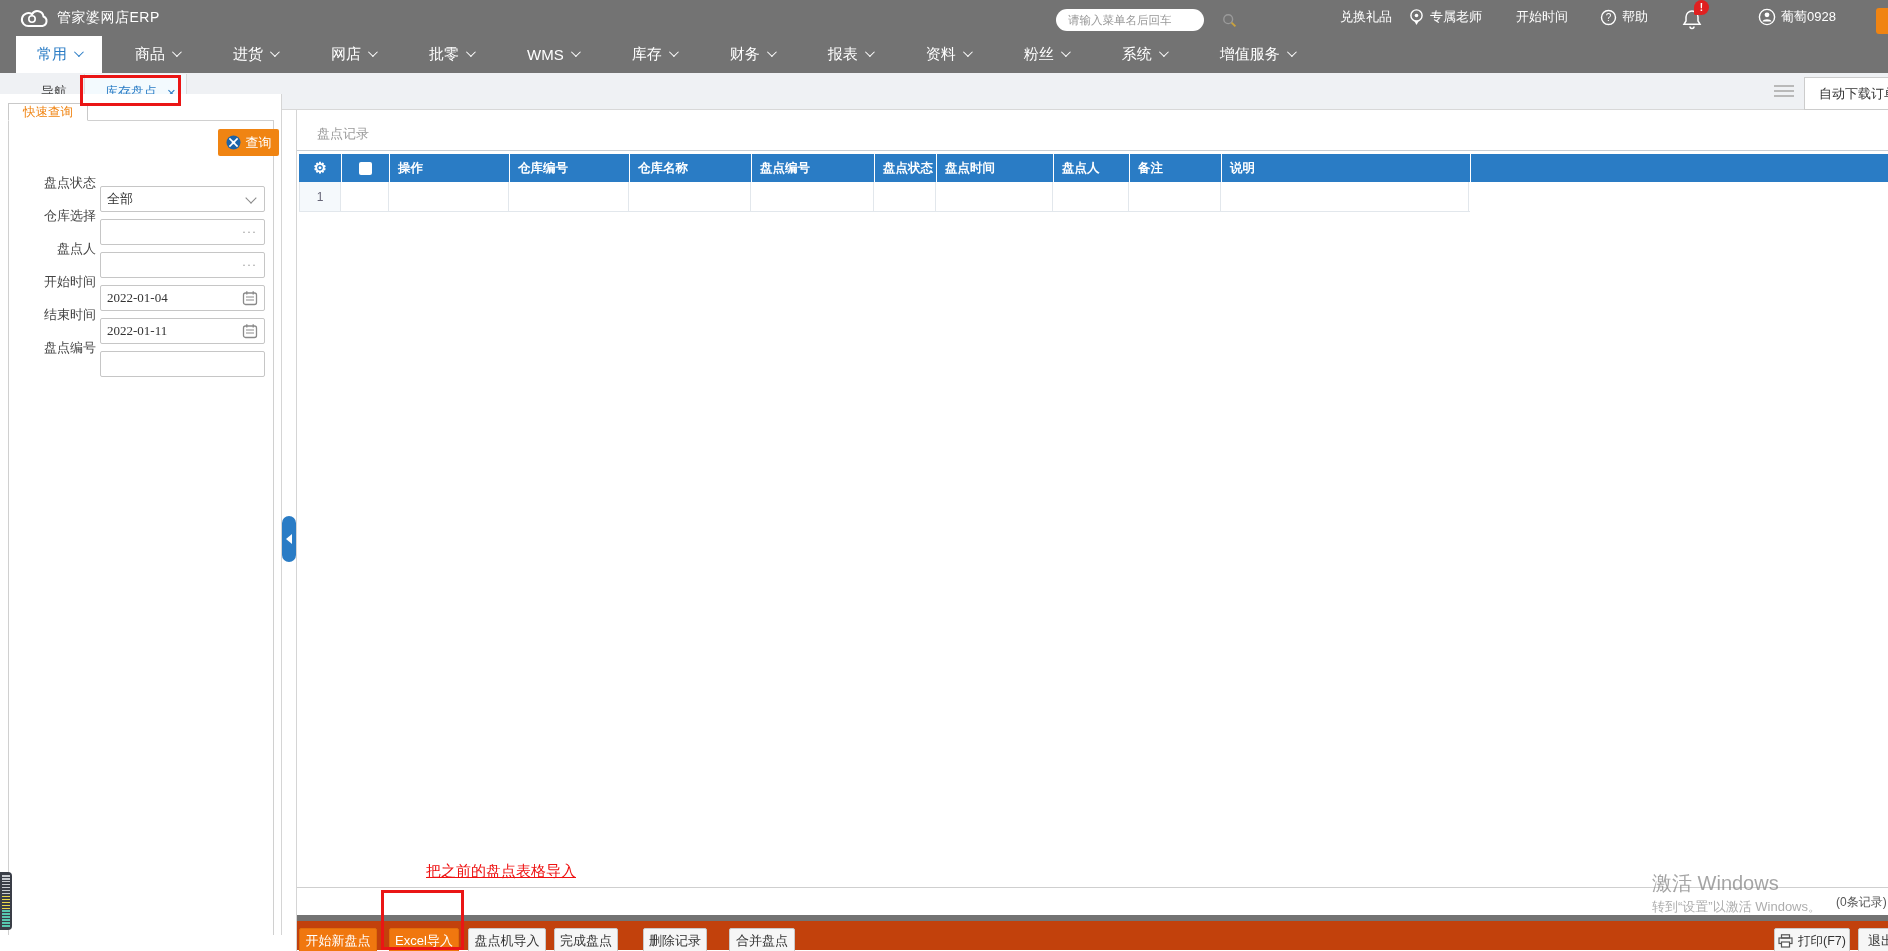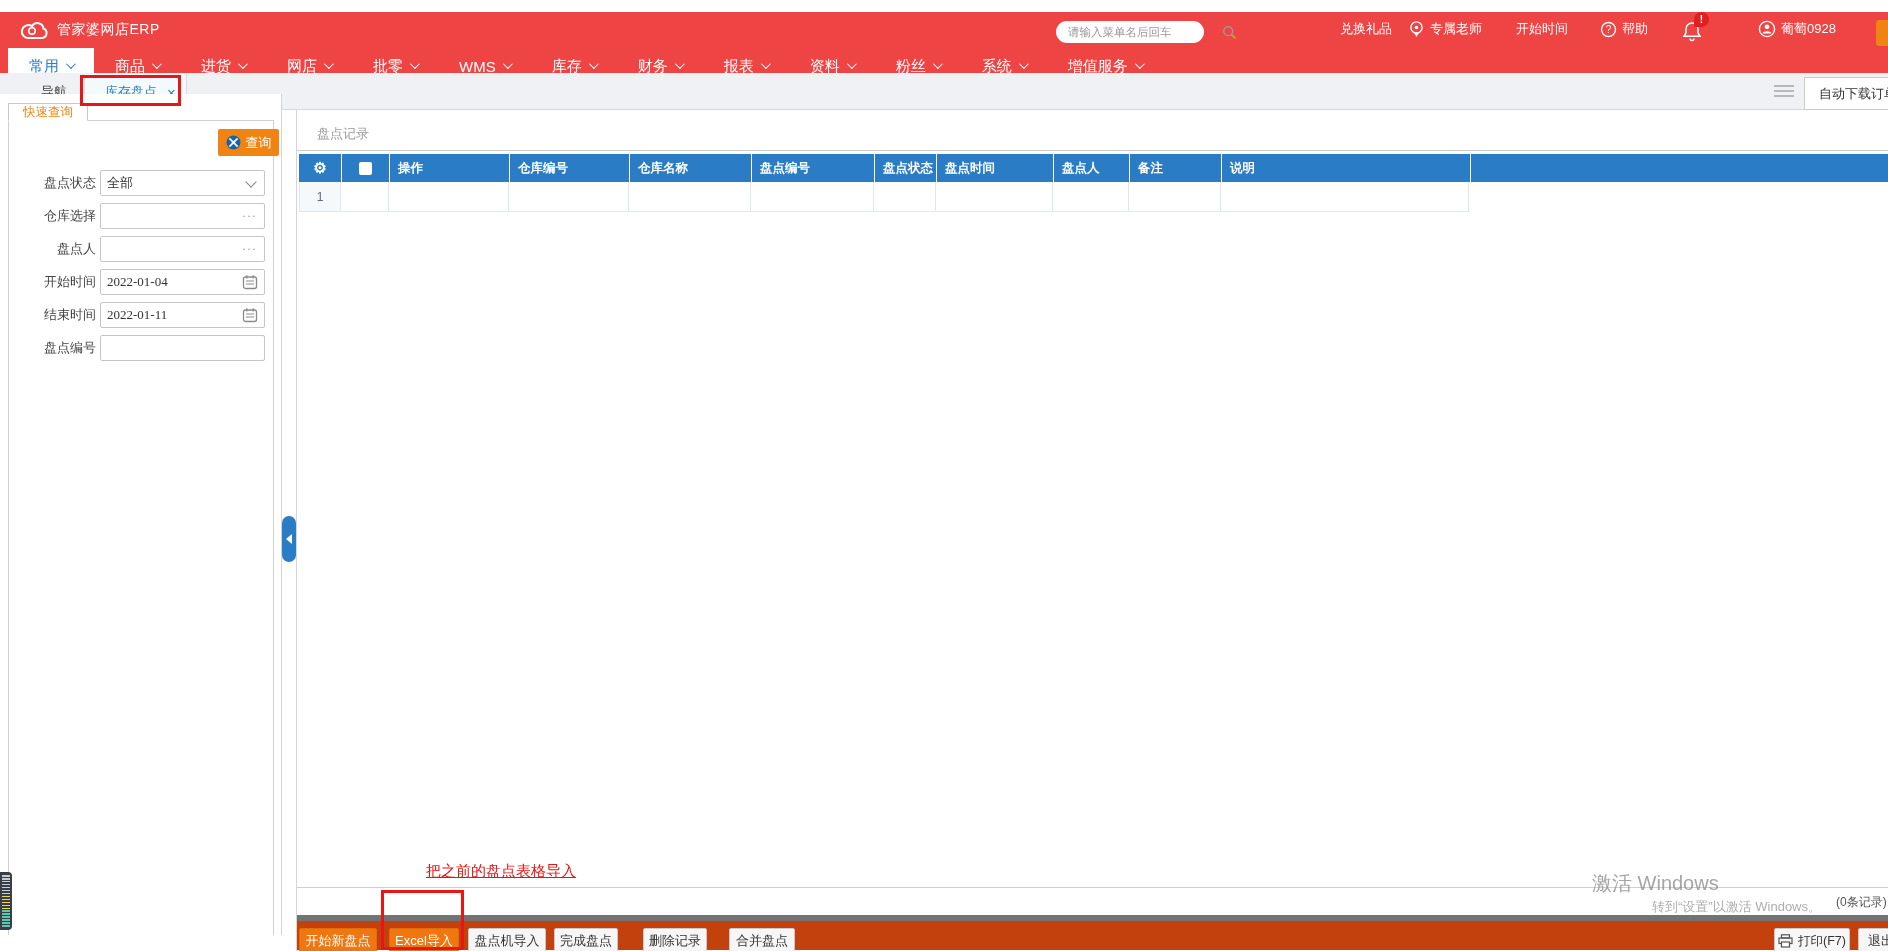--- a/index.html
+++ b/index.html
@@ -1,35 +1,35 @@
 <!DOCTYPE html>
 <html><head>
 <meta charset="utf-8">
 <style>
   * { margin:0; padding:0; box-sizing:border-box; }
   html,body { width:1888px; height:951px; overflow:hidden; }
   body { font-family:"Liberation Sans", sans-serif; background:#fff; }
   #app { position:relative; width:1888px; height:951px; overflow:hidden; background:#fff; }
 
   
-  .topbar { position:absolute; left:0; top:0; width:1888px; height:73px; background:#ef4444;margin-top:12px; }
+  .topbar { position:absolute; left:0; top:0; width:1888px; height:73px; background:#737373; }
   .logo { position:absolute; left:20px; top:7px; display:flex; align-items:center; gap:7px; color:#fff; }
   .logo-text { font-size:14px; letter-spacing:.5px; }
   .search-wrap { position:absolute; left:1056px; top:9px; width:148px; height:22px; background:#fff; border-radius:11px; display:flex; align-items:center; padding:0 6px 0 12px; }
   .search-wrap input { border:none; outline:none; flex:1; font-size:11.5px; color:#666; font-family:inherit; background:transparent; }
   .search-wrap input::placeholder { color:#999; }
   .toplink { position:absolute; top:0; height:34px; display:flex; align-items:center; gap:5px; color:#fff; font-size:13px; cursor:pointer; }
   .lk-gift { left:1340px; } .lk-teacher { left:1408px; } .lk-chat { left:1516px; } .lk-help { left:1600px; }
   .bell-wrap { position:absolute; left:1680px; top:7px; width:24px; height:24px; }
   .badge { position:absolute; left:1694px; top:0px; min-width:15px; height:15px; background:#e02020; color:#fff; font-size:10px; font-weight:bold; border-radius:8px 8px 8px 2px; display:flex; align-items:center; justify-content:center; }
   .user-wrap { left:1758px; }
   .corner-orange { position:absolute; right:0; top:8px; width:12px; height:26px; background:#f08412; border-radius:3px 0 0 3px; }
 
   
-  .menurow { position:absolute; left:8px; top:36px; width:1784px; height:37px; display:flex; }
+  .menurow { position:absolute; left:16px; top:36px; width:1784px; height:37px; display:flex;gap:12px; }
   .mitem { height:37px; padding:0 21px; display:flex; align-items:center; gap:7px; color:#fff; font-size:15px; cursor:pointer; }
   .mitem.active { background:#fff; color:#2a7cc5; }
   .chev { width:7px; height:7px; border-right:1.7px solid currentColor; border-bottom:1.7px solid currentColor; transform:rotate(45deg) translateY(-2px); margin-top:-3px; }
 
   
   .tabrow { position:absolute; left:0; top:73px; width:1888px; height:37px; background:#eff1f4; border-bottom:1px solid #d8d8d8; }
   .tab-nav { position:absolute; left:16px; top:0; width:76px; height:37px; line-height:37px; text-align:center; font-size:13px; color:#444; cursor:pointer; }
   .tab-active { position:absolute; left:84px; top:1px; height:36px; padding:0 10px 0 20px; background:#f3fafe; border-left:1px solid #ddd; border-right:1px solid #ddd; display:flex; align-items:center; gap:10px; font-size:13px; color:#2a7cc5; cursor:pointer; }
   .tab-close { font-size:15px; color:#2a7cc5; cursor:pointer; line-height:1; }
   .red-rect-tab { position:absolute; left:80px; top:2px; width:101px; height:31px; border:3px solid #ea1515; pointer-events:none; z-index:5; }
@@ -37,21 +37,21 @@
   .list-icon i { display:block; height:2px; background:#b9b9b9; margin-bottom:3px; }
   .autodl { position:absolute; left:1804px; top:4px; width:84px; height:33px; background:#fff; border:1px solid #ccc; border-right:none; line-height:31px; padding-left:14px; font-size:13px; color:#333; white-space:nowrap; cursor:pointer; }
 
   
   .sidebar { position:absolute; left:0; top:94px; width:282px; height:841px; background:#fff; border-right:1px solid #d5d5d5;font-family:Liberation Serif, serif; }
   .sb-tab { position:absolute; left:8px; top:9px; height:18px; line-height:16px; padding:0 14px; background:#fff; border:1px solid #c9c9c9; border-bottom:1px solid #fff; color:#f08412; font-size:12.5px; z-index:2; cursor:pointer; }
   .sb-panel { position:absolute; left:8px; top:26px; width:266px; height:815px; border:1px solid #d0d0d0; border-bottom:none; background:#fff; }
   .btn-query { position:absolute; left:218px; top:35px; width:61px; height:27px; background:#f08412; border:none; border-radius:2px; color:#fff; font-size:13px; display:flex; align-items:center; justify-content:center; gap:5px; cursor:pointer; font-family:inherit; z-index:3; }
   .frow { position:absolute; left:0; height:26px; }
   .flabel { position:absolute; left:14px; width:82px; line-height:26px; text-align:right; font-size:13px; color:#444; }
-  .fbox { position:absolute; left:100px; width:165px; height:26px; border:1px solid #c6c6c6; border-radius:2px; background:#fff; display:flex; align-items:center; }
+  .fbox { position:absolute; left:100px; width:165px; height:26px; border:1px solid #c6c6c6; border-radius:2px; background:#fff; display:flex; align-items:center;margin-top:16px; }
   .fbox input { border:none; outline:none; flex:1; min-width:0; height:100%; padding:0 6px; font-size:13px; color:#333; font-family:inherit; background:transparent; }
   .sel-chev { width:8px; height:8px; border-right:1.5px solid #8a8a8a; border-bottom:1.5px solid #8a8a8a; transform:rotate(45deg); margin:-3px 9px 0 0; }
   .dots { margin-right:7px; color:#9a9a9a; font-size:12px; letter-spacing:1px; cursor:pointer; }
   .cal-ic { margin-right:6px; cursor:pointer; display:flex; }
   .r0{top:76px;} .r1{top:109px;} .r2{top:142px;} .r3{top:175px;} .r4{top:208px;} .r5{top:241px;}
 
   .handle { position:absolute; left:282px; top:516px; width:14px; height:46px; background:#2a7cc5; border-radius:7px; z-index:4; cursor:pointer; display:flex; align-items:center; justify-content:center; }
   .handle i { width:0; height:0; border-top:5px solid transparent; border-bottom:5px solid transparent; border-right:6px solid #fff; }
 
   
@@ -77,21 +77,21 @@
   .tbtn.orange { background:#f0770f; border:1px solid #e06d0a; color:#fff; }
   .tbtn.gray { background:#f6f6f6; border:1px solid #c9c9c9; color:#333; }
   .p-new{left:2px; width:78px;} .p-excel{left:92px; width:70px;} .p-machine{left:171px; width:78px;}
   .p-finish{left:257px; width:64px;} .p-del{left:346px; width:64px;} .p-merge{left:432px; width:66px;}
   .p-print{left:1477px; width:76px; gap:5px; font-size:12.5px;} .p-exit{left:1561px; width:46px;}
 
   .red-note { position:absolute; left:129px; top:752px; color:#ee1111; font-size:15px; text-decoration:underline; white-space:nowrap; z-index:6; }
   .red-rect-btn { position:absolute; left:84px; top:780px; width:83px; height:60px; border:3px solid #ea1515; z-index:6; pointer-events:none; }
 
   
-  .wm1 { position:absolute; left:1592px; top:870px; font-size:20px; color:#808080; opacity:.7; z-index:8; }
+  .wm1 { position:absolute; left:1652px; top:870px; font-size:20px; color:#808080; opacity:.7; z-index:8; }
   .wm2 { position:absolute; left:1652px; top:898px; font-size:13px; color:#8a8a8a; opacity:.7; z-index:8; white-space:nowrap; }
   .side-widget { position:absolute; left:0; top:872px; width:12px; height:58px; background:#3a3e47; border-radius:0 4px 4px 0; z-index:9; padding:3px 2px; display:flex; flex-direction:column; gap:1px; }
   .sw-seg { width:100%; }
   .sw-gray { height:20px; background:repeating-linear-gradient(to bottom,#c9ccd1 0 1.5px,#3a3e47 1.5px 3px); }
   .sw-yellow { height:14px; background:repeating-linear-gradient(to bottom,#e9d84a 0 1.5px,#3a3e47 1.5px 3px); }
   .sw-teal { height:17px; background:repeating-linear-gradient(to bottom,#57c9b0 0 1.5px,#3a3e47 1.5px 3px); }
   svg { display:block; }
 </style>
 </head>
 <body>

